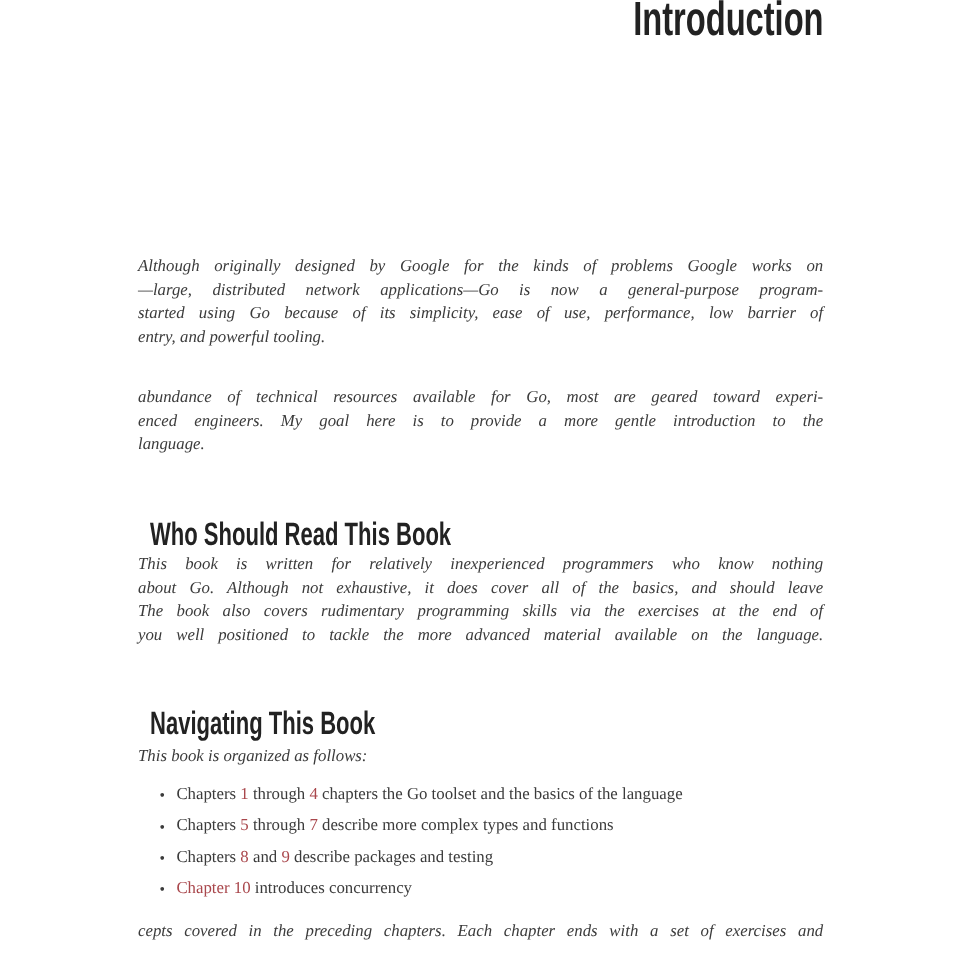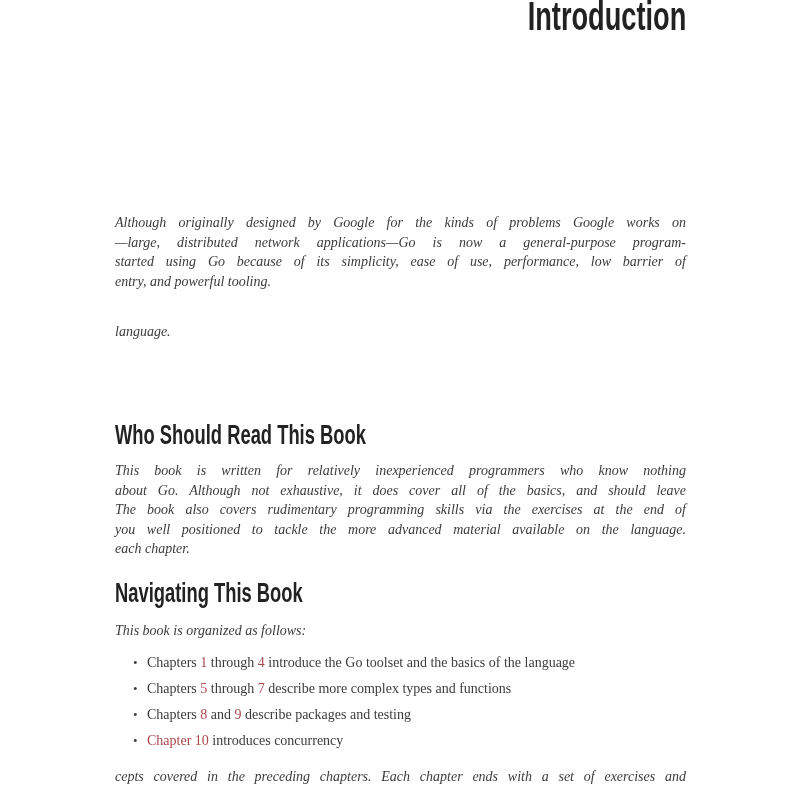--- a/index.html
+++ b/index.html
@@ -13,21 +13,21 @@
     position:relative;width:800px;height:800px;background:var(--page-bg);
     overflow:hidden;font-family:"Liberation Serif",serif;color:var(--body-text);
   }
   .chapter-title{
     position:absolute;top:-4px;right:114px;margin:0;
     font-family:"Liberation Sans",sans-serif;font-weight:700;font-size:40px;
     line-height:1;color:var(--heading-text);white-space:nowrap;
   }
   .chapter-title .cond{display:inline-block;transform:scaleX(0.68);transform-origin:100% 50%;}
   .sec-heading{
-    position:absolute;left:115px;margin:0;
+    position:absolute;left:115px;margin:10px;
     font-family:"Liberation Sans",sans-serif;font-weight:700;font-size:27px;
     line-height:1.1;color:var(--heading-text);white-space:nowrap;text-align:center;
   }
   .sec-heading .cond{display:inline-block;transform:scaleX(0.68);transform-origin:0 50%;}
   .block{position:absolute;left:115px;width:571px;}
   .para{font-size:14px;line-height:19.5px;color:var(--body-text);}
   .jline{text-align:justify;text-align-last:justify;font-style:italic;}
   .jline.jlast{text-align-last:left;}
   .bullets{list-style:none;margin:0;padding:0;font-size:14px;line-height:19.5px;}
   .bullets li{position:relative;padding-left:32px;margin-bottom:6.5px;}
@@ -42,41 +42,42 @@
   <h1 class="chapter-title"><span class="cond">Introduction</span></h1>
 
   <div class="block para" style="top:213px">
       <div class="jline">Although originally designed by Google for the kinds of problems Google works on</div>
       <div class="jline">—large, distributed network applications—Go is now a general-purpose program-</div>
       <div class="jline">started using Go because of its simplicity, ease of use, performance, low barrier of</div>
       <div class="jline jlast">entry, and powerful tooling.</div>
     </div>
 
   <div class="block para" style="top:322px">
+      <div class="jline">abundance of technical resources available for Go, most are geared toward experi-</div>
+      <div class="jline">enced engineers. My goal here is to provide a more gentle introduction to the</div>
       <div class="jline jlast">language.</div>
     </div>
 
   <h2 class="sec-heading" style="top:421px"><span class="cond">Who Should Read This Book</span></h2>
 
   <div class="block para" style="top:461px">
       <div class="jline">This book is written for relatively inexperienced programmers who know nothing</div>
       <div class="jline">about Go. Although not exhaustive, it does cover all of the basics, and should leave</div>
       <div class="jline">The book also covers rudimentary programming skills via the exercises at the end of</div>
       <div class="jline">you well positioned to tackle the more advanced material available on the language.</div>
-      <div class="jline jlast">each chapter.</div>
     </div>
 
   <h2 class="sec-heading" style="top:579px"><span class="cond">Navigating This Book</span></h2>
 
   <div class="block para" style="top:621px">
       <div class="jline jlast">This book is organized as follows:</div>
     </div>
 
   <ul class="block bullets" style="top:653px">
-      <li><span class="marker">•</span><span>Chapters </span><span class="red">1</span><span> through </span><span class="red">4</span><span> introduce the Go toolset and the basics of the language</span></li>
+      <li><span class="marker">•</span><span>Chapters </span><span class="red">1</span><span> through </span><span class="red">4</span><span> chapters the Go toolset and the basics of the language</span></li>
       <li><span class="marker">•</span><span>Chapters </span><span class="red">5</span><span> through </span><span class="red">7</span><span> describe more complex types and functions</span></li>
       <li><span class="marker">•</span><span>Chapters </span><span class="red">8</span><span> and </span><span class="red">9</span><span> describe packages and testing</span></li>
       <li><span class="marker">•</span><span class="red">Chapter 10</span><span> introduces concurrency</span></li>
     </ul>
 
   <div class="block para" style="top:767px">
       <div class="jline">cepts covered in the preceding chapters. Each chapter ends with a set of exercises and</div>
     </div>
 
 </div>

